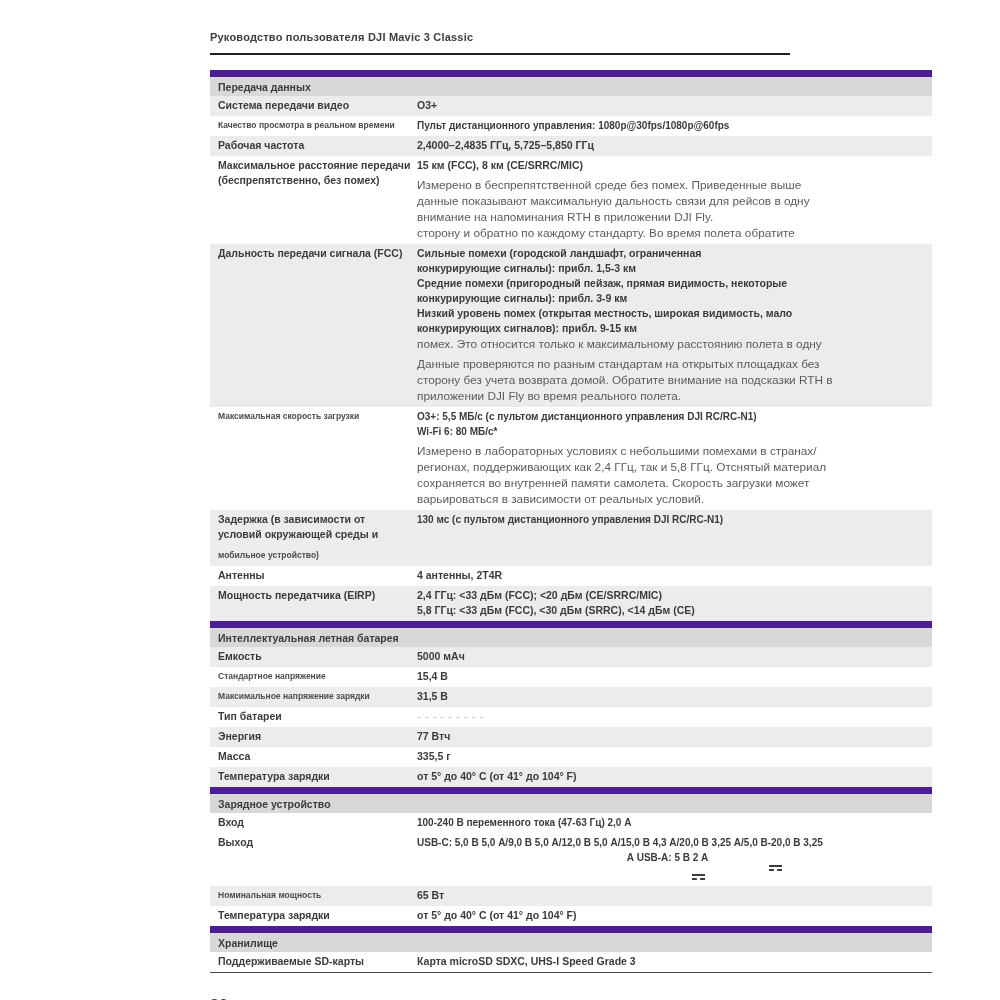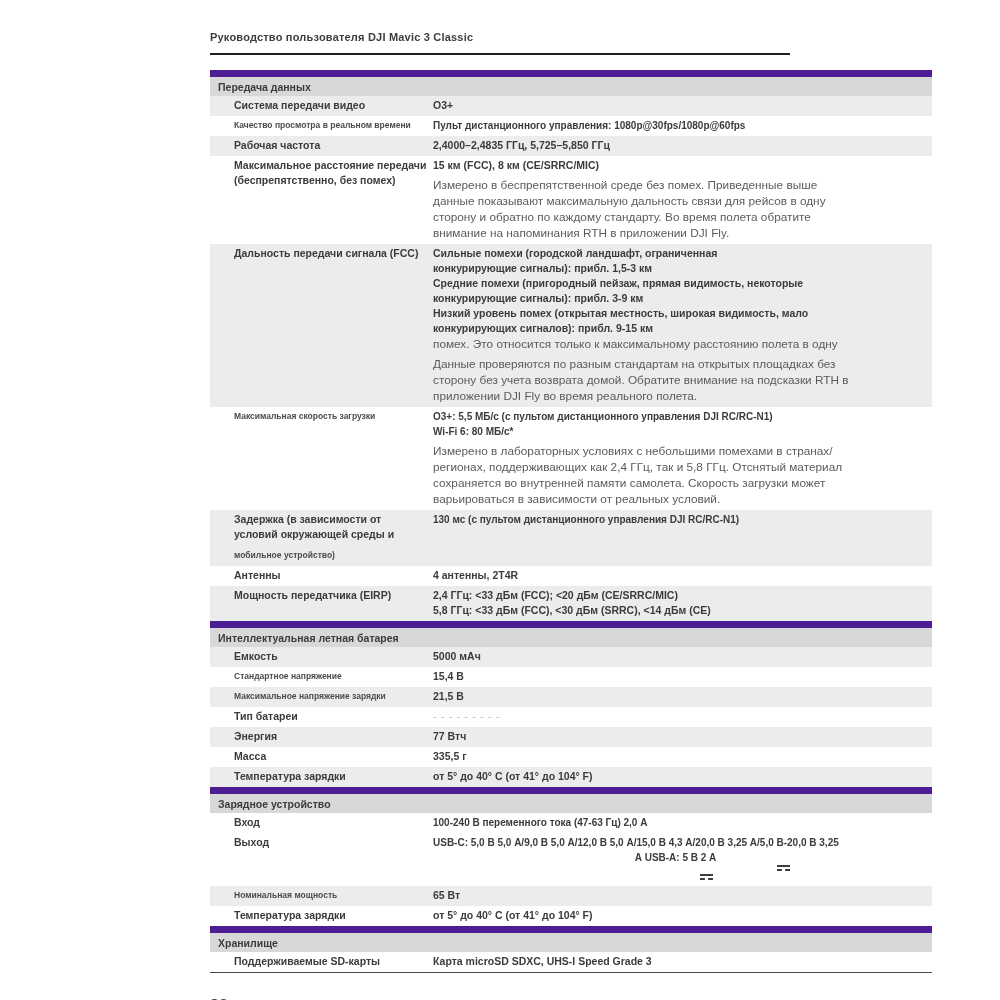--- a/index.html
+++ b/index.html
@@ -10,21 +10,21 @@
   .page{position:absolute;left:210px;top:0;width:722px;}
   .doc-header{margin-top:31px;font-size:11px;font-weight:700;color:#3d3d3d;letter-spacing:.2px;}
   .header-rule{margin-top:10px;width:580px;height:2px;background:#1f1f1f;}
   .spec-table{margin-top:15px;border-bottom:1px solid #4a4a4a;}
   .section-header{
     background:#d8d8d8;font-size:10.5px;font-weight:700;color:#3b3b3b;
     padding:4px 0 3px 8px;border-top:7px solid #4c1d95;
   }
   .srow{display:flex;padding:2px 0 3px;background:#ffffff;}
   .srow.alt{background:#ececec;}
-  .col-label{width:199px;padding-left:24px;flex-shrink:0;}
+  .col-label{width:199px;padding-left:8px;flex-shrink:0;}
   .col-value{flex:1;padding-right:14px;}
   .label-line{font-size:10.5px;font-weight:700;line-height:15px;color:#3b3b3b;}
   .label-line.small{font-size:8.5px;color:#4c4c4c;}
   .label-line.gap{margin-top:6px;}
   .lv{font-size:10.5px;font-weight:700;line-height:15px;color:#3b3b3b;}
   .lv.small{font-size:10px;}
   .note{font-size:11.8px;font-weight:400;line-height:16px;color:#5b5b5b;}
   .note.first{margin-top:4px;}
   .dashline{font-size:7px;line-height:15px;color:#bdbdbd;letter-spacing:1px;font-weight:700;}
   .dcline{display:flex;align-items:center;flex-direction:column;}
@@ -68,22 +68,22 @@
       </div>
       <div class="srow">
         <div class="col-label">
           <div class="label-line">Максимальное расстояние передачи</div>
           <div class="label-line">(беспрепятственно, без помех)</div>
         </div>
         <div class="col-value">
           <div class="lv">15 км (FCC), 8 км (CE/SRRC/MIC)</div>
           <div class="note first">Измерено в беспрепятственной среде без помех. Приведенные выше</div>
           <div class="note">данные показывают максимальную дальность связи для рейсов в одну</div>
+          <div class="note">внимание на напоминания RTH в приложении DJI Fly.</div>
           <div class="note">сторону и обратно по каждому стандарту. Во время полета обратите</div>
-          <div class="note">внимание на напоминания RTH в приложении DJI Fly.</div>
         </div>
       </div>
       <div class="srow alt">
         <div class="col-label">
           <div class="label-line">Дальность передачи сигнала (FCC)</div>
         </div>
         <div class="col-value">
           <div class="lv">Сильные помехи (городской ландшафт, ограниченная</div>
           <div class="lv">конкурирующие сигналы): прибл. 1,5-3 км</div>
           <div class="lv">Средние помехи (пригородный пейзаж, прямая видимость, некоторые</div>
@@ -151,21 +151,21 @@
         </div>
         <div class="col-value">
           <div class="lv">15,4 В</div>
         </div>
       </div>
       <div class="srow alt">
         <div class="col-label">
           <div class="label-line small">Максимальное напряжение зарядки</div>
         </div>
         <div class="col-value">
-          <div class="lv">21,5 В</div>
+          <div class="lv">31,5 В</div>
         </div>
       </div>
       <div class="srow">
         <div class="col-label">
           <div class="label-line">Тип батареи</div>
         </div>
         <div class="col-value">
           <div class="dashline">– – – – – – – – –</div>
         </div>
       </div>

